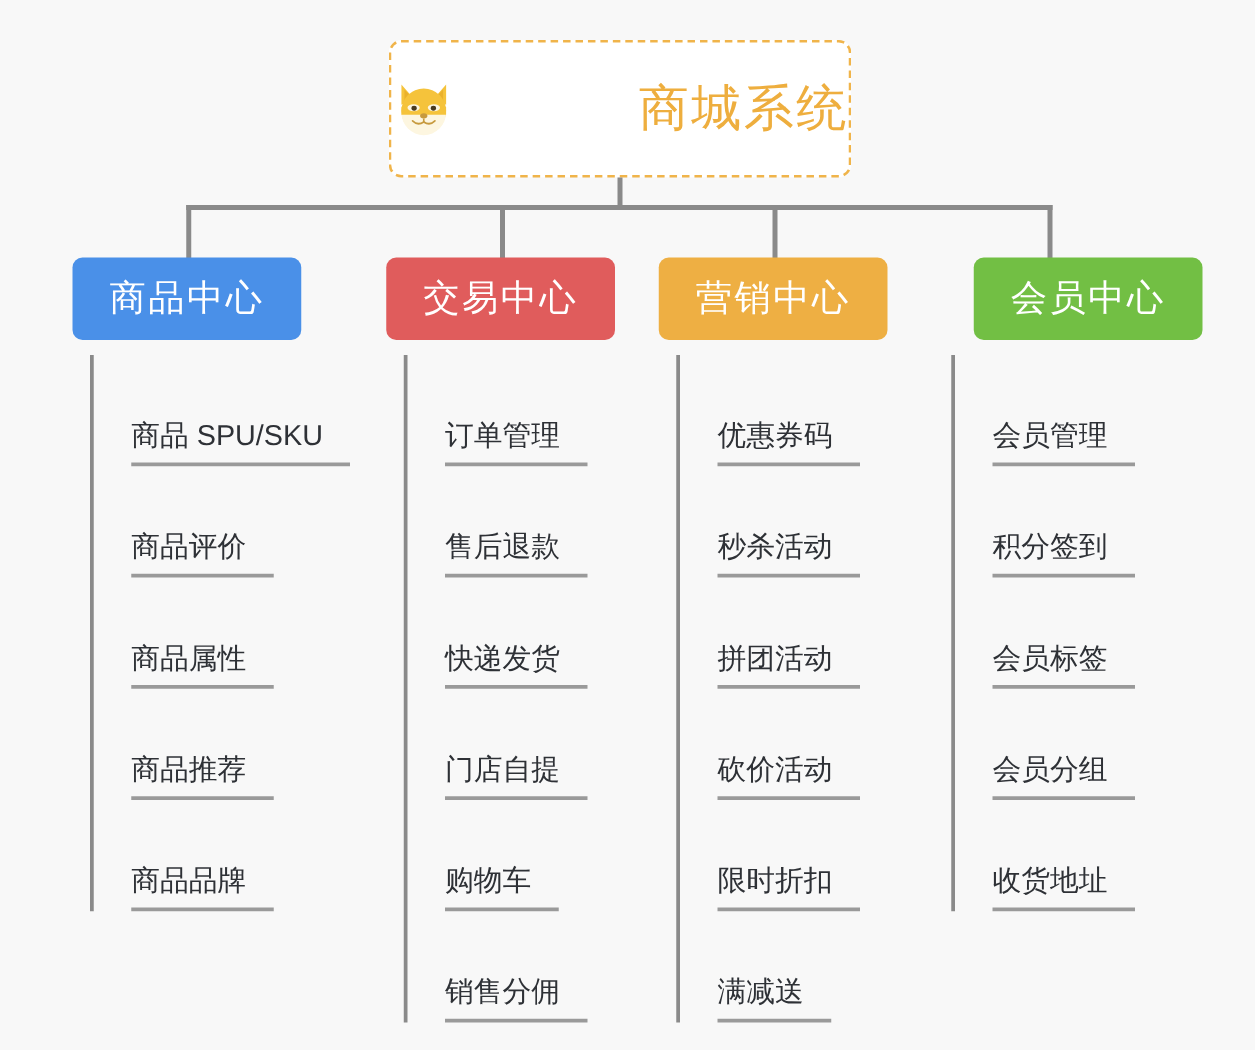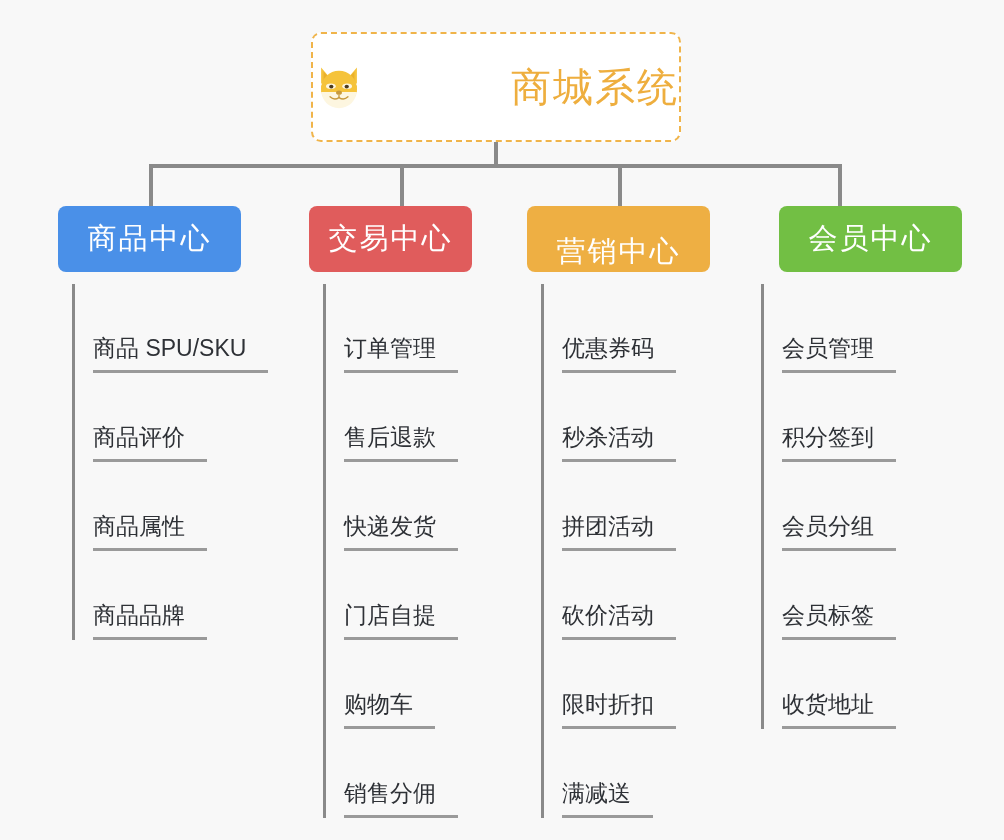--- a/index.html
+++ b/index.html
@@ -101,21 +101,21 @@
     margin-top: 12px;
     border-left: 3px solid #8a8a8a;
     padding-left: 0;
   }
   .leaf {
     position: relative;
     height: 89px;
     box-sizing: border-box;
     display: flex;
     align-items: flex-end;
-    padding-left: 18px;
+    padding-left: 30px;
   }
   .leaf-label {
     display: inline-block;
     font-size: 23px;
     color: #2e3136;
     white-space: nowrap;
     padding: 0 22px 9px 0;
     border-bottom: 3px solid #9a9a9a;
     line-height: 1.15;
   }
@@ -161,27 +161,30 @@
       <div class="leaf">
           <span class="leaf-label">商品 SPU/SKU</span>
         </div>
       <div class="leaf">
           <span class="leaf-label">商品评价</span>
         </div>
       <div class="leaf">
           <span class="leaf-label">商品属性</span>
         </div>
       <div class="leaf">
+          <span class="leaf-label">商品推荐</span>
+        </div>
+      <div class="leaf">
           <span class="leaf-label">商品品牌</span>
         </div>
     </div>
   </div>
 
   <div class="branch" style="left:309px;">
-    <div class="branch-head" style="width:163px;background:#e05c5c;">
+    <div class="branch-head" style="width:183px;background:#e05c5c;">
       <span>交易中心</span>
     </div>
     <div class="leaf-stack">
       <div class="leaf">
           <span class="leaf-label">订单管理</span>
         </div>
       <div class="leaf">
           <span class="leaf-label">售后退款</span>
         </div>
       <div class="leaf">
@@ -193,21 +196,21 @@
       <div class="leaf">
           <span class="leaf-label">购物车</span>
         </div>
       <div class="leaf">
           <span class="leaf-label">销售分佣</span>
         </div>
     </div>
   </div>
 
   <div class="branch" style="left:527px;">
-    <div class="branch-head" style="width:183px;background:#eeaf43;align-items:flex-end;">
+    <div class="branch-head" style="width:183px;background:#eeaf43;">
       <span>营销中心</span>
     </div>
     <div class="leaf-stack">
       <div class="leaf">
           <span class="leaf-label">优惠券码</span>
         </div>
       <div class="leaf">
           <span class="leaf-label">秒杀活动</span>
         </div>
       <div class="leaf">
@@ -230,24 +233,24 @@
       <span>会员中心</span>
     </div>
     <div class="leaf-stack">
       <div class="leaf">
           <span class="leaf-label">会员管理</span>
         </div>
       <div class="leaf">
           <span class="leaf-label">积分签到</span>
         </div>
       <div class="leaf">
+          <span class="leaf-label">会员标签</span>
+        </div>
+      <div class="leaf">
           <span class="leaf-label">会员分组</span>
         </div>
       <div class="leaf">
-          <span class="leaf-label">会员标签</span>
-        </div>
-      <div class="leaf">
           <span class="leaf-label">收货地址</span>
         </div>
     </div>
   </div>
 
 </div>
 
 </body></html>

